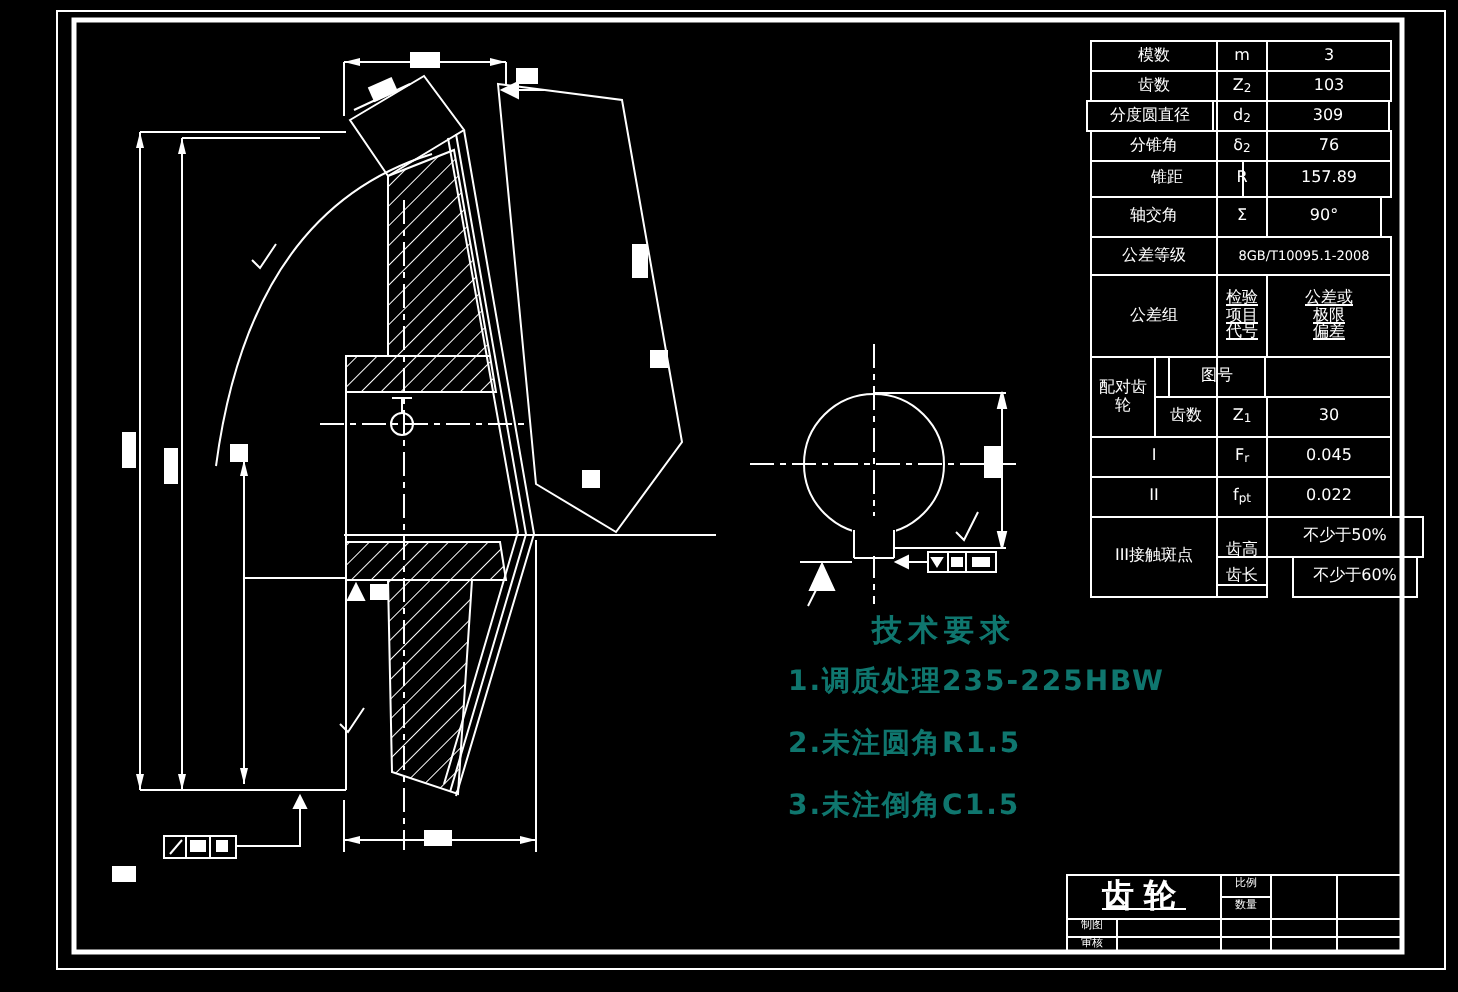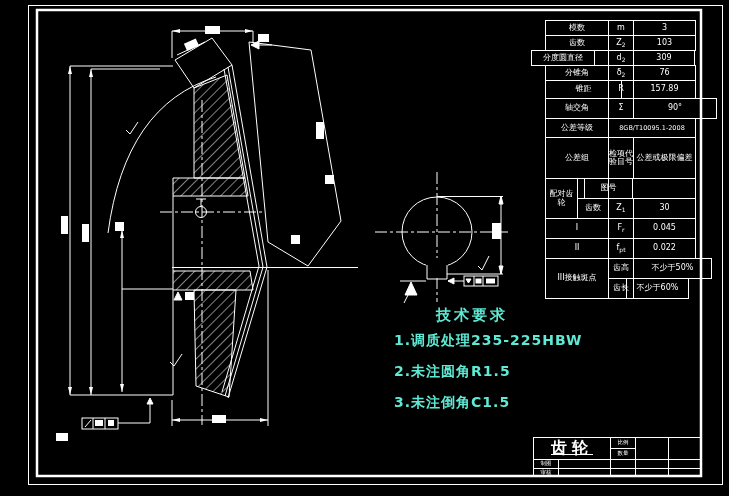--- a/index.html
+++ b/index.html
@@ -2,27 +2,27 @@
 <html><head>
 <meta charset="utf-8">
 <style>
   html,body{margin:0;padding:0;background:#000;}
   #sheet{position:relative;width:729px;height:496px;background:#000;overflow:hidden;
          font-family:"DejaVu Sans",sans-serif;color:#fff;}
   #linework{position:absolute;left:0;top:0;}
   .cell{position:absolute;border:1px solid #fff;box-sizing:border-box;
         display:flex;align-items:center;justify-content:center;
         font-size:8px;line-height:1.05;color:#fff;text-align:center;overflow:hidden;}
-  .stack{flex-direction:row;}
+  .stack{flex-direction:column;text-decoration:underline;}
   .sub{font-size:6px;vertical-align:sub;position:relative;top:2px;}
   .sym{font-size:8px;}
   .small{font-size:6.5px;}
   .tiny{font-size:5.5px;}
   .big{font-size:16px;font-weight:bold;letter-spacing:5px;text-decoration:underline;}
-  .tech{position:absolute;color:#5eead4;font-weight:bold;white-space:nowrap;}
+  .tech{position:absolute;color:#0f766e;font-weight:bold;white-space:nowrap;}
   .tech-title{font-size:15px;letter-spacing:3px;}
   .tech-item{font-size:14px;letter-spacing:1px;text-align:center;}
   .wrap2{width:30px;white-space:normal;word-break:break-all;font-family:Liberation Serif, serif;}
 </style>
 </head>
 <body>
 
 <div id="sheet">
 
   <svg id="linework" width="729" height="496" viewBox="0 0 729 496">
@@ -179,21 +179,21 @@
       </div>
     <div class="cell" style="left:633px;top:20px;width:63px;height:16px">3</div>
 
     <div class="cell" style="left:545px;top:35px;width:64px;height:16px">齿数</div>
     <div class="cell" style="left:608px;top:35px;width:26px;height:16px">
         <span class="sym">Z</span>
         <span class="sub">2</span>
       </div>
     <div class="cell" style="left:633px;top:35px;width:63px;height:16px">103</div>
 
-    <div class="cell" style="left:531px;top:50px;width:64px;height:16px">分度圆直径</div>
+    <div class="cell" style="left:543px;top:50px;width:64px;height:16px">分度圆直径</div>
     <div class="cell" style="left:608px;top:50px;width:26px;height:16px">
         <span class="sym">d</span>
         <span class="sub">2</span>
       </div>
     <div class="cell" style="left:633px;top:50px;width:62px;height:16px">309</div>
 
     <div class="cell" style="left:545px;top:65px;width:64px;height:16px">分锥角</div>
     <div class="cell" style="left:608px;top:65px;width:26px;height:16px">
         <span class="sym">δ</span>
         <span class="sub">2</span>
@@ -205,21 +205,21 @@
         <span class="sym">R</span>
         <span class="sub"></span>
       </div>
     <div class="cell" style="left:633px;top:80px;width:63px;height:19px">157.89</div>
 
     <div class="cell" style="left:545px;top:98px;width:64px;height:21px">轴交角</div>
     <div class="cell" style="left:608px;top:98px;width:26px;height:21px">
         <span class="sym">Σ</span>
         <span class="sub"></span>
       </div>
-    <div class="cell" style="left:633px;top:98px;width:84px;height:21px">90°</div>
+    <div class="cell" style="left:633px;top:98px;width:58px;height:21px">90°</div>
 
     <div class="cell" style="left:545px;top:118px;width:64px;height:20px">公差等级</div>
     <div class="cell small" style="left:608px;top:118px;width:88px;height:20px">8GB/T10095.1-2008</div>
 
     <div class="cell" style="left:545px;top:137px;width:64px;height:42px">公差组</div>
     <div class="cell stack" style="left:608px;top:137px;width:26px;height:42px">
       <span>检验</span>
       <span>项目</span>
       <span>代号</span>
     </div>
@@ -249,24 +249,24 @@
     <div class="cell" style="left:633px;top:218px;width:63px;height:21px">0.045</div>
 
     <div class="cell" style="left:545px;top:238px;width:64px;height:21px">II</div>
     <div class="cell" style="left:608px;top:238px;width:26px;height:21px">
         <span class="sym">f</span>
         <span class="sub">pt</span>
       </div>
     <div class="cell" style="left:633px;top:238px;width:63px;height:21px">0.022</div>
 
     <div class="cell" style="left:545px;top:258px;width:64px;height:41px">III接触斑点</div>
-    <div class="cell" style="left:608px;top:258px;width:26px;height:21px">齿高</div>
+    <div class="cell" style="left:608px;top:258px;width:26px;height:35px">齿高</div>
     <div class="cell" style="left:633px;top:258px;width:79px;height:21px">不少于50%</div>
     <div class="cell" style="left:608px;top:278px;width:26px;height:21px">齿长</div>
-    <div class="cell" style="left:626px;top:278px;width:63px;height:21px">不少于60%</div>
+    <div class="cell" style="left:646px;top:278px;width:63px;height:21px">不少于60%</div>
   </div>
 
   <div>
     <div class="tech tech-title" style="left:436px;top:306px">技术要求</div>
     <div class="tech tech-item" style="left:394px;top:332px">1.调质处理235-225HBW</div>
     <div class="tech tech-item" style="left:394px;top:363px">2.未注圆角R1.5</div>
     <div class="tech tech-item" style="left:394px;top:394px">3.未注倒角C1.5</div>
   </div>
 
   <div>

